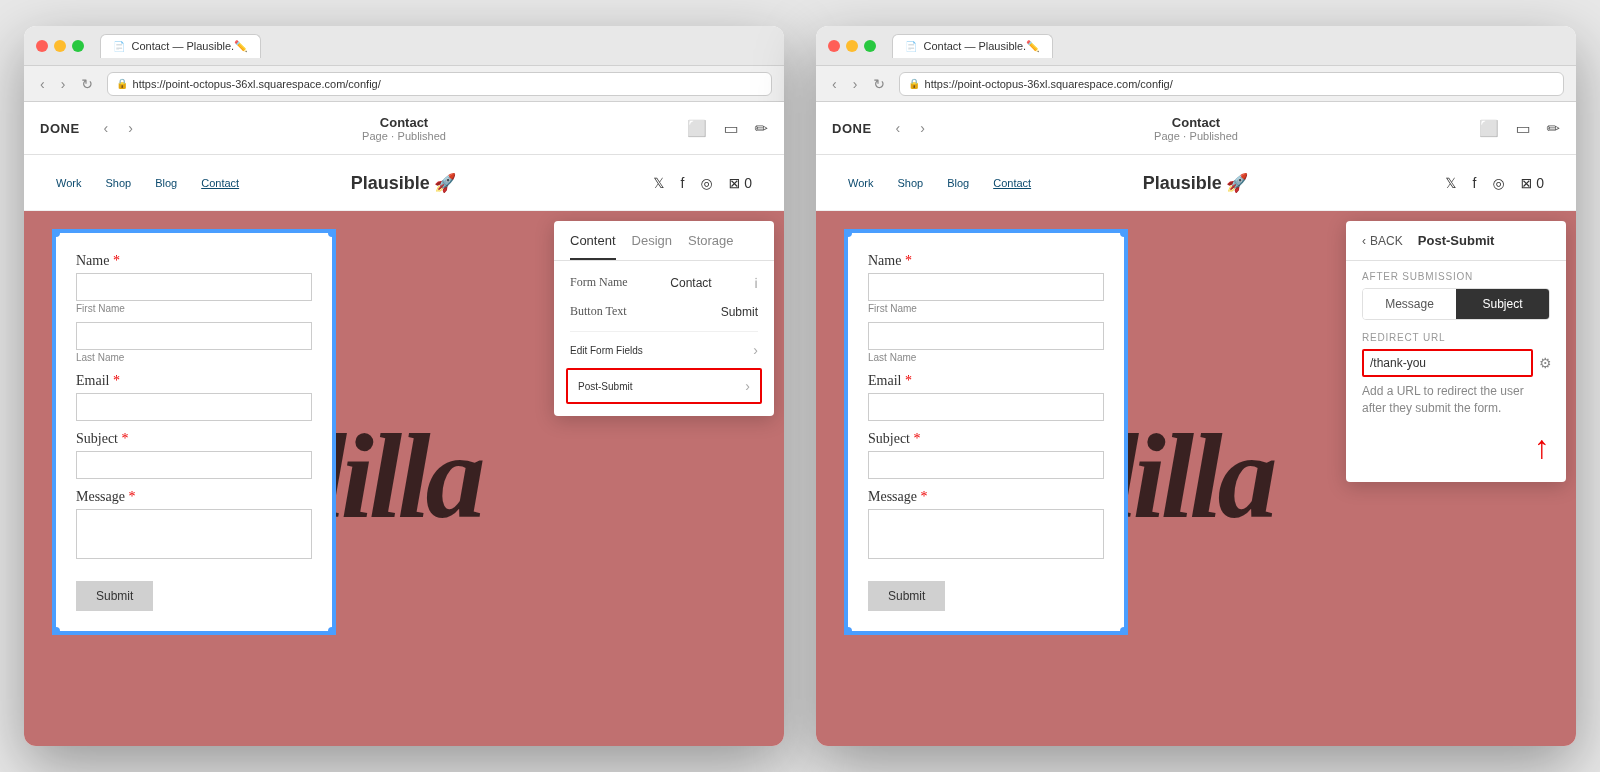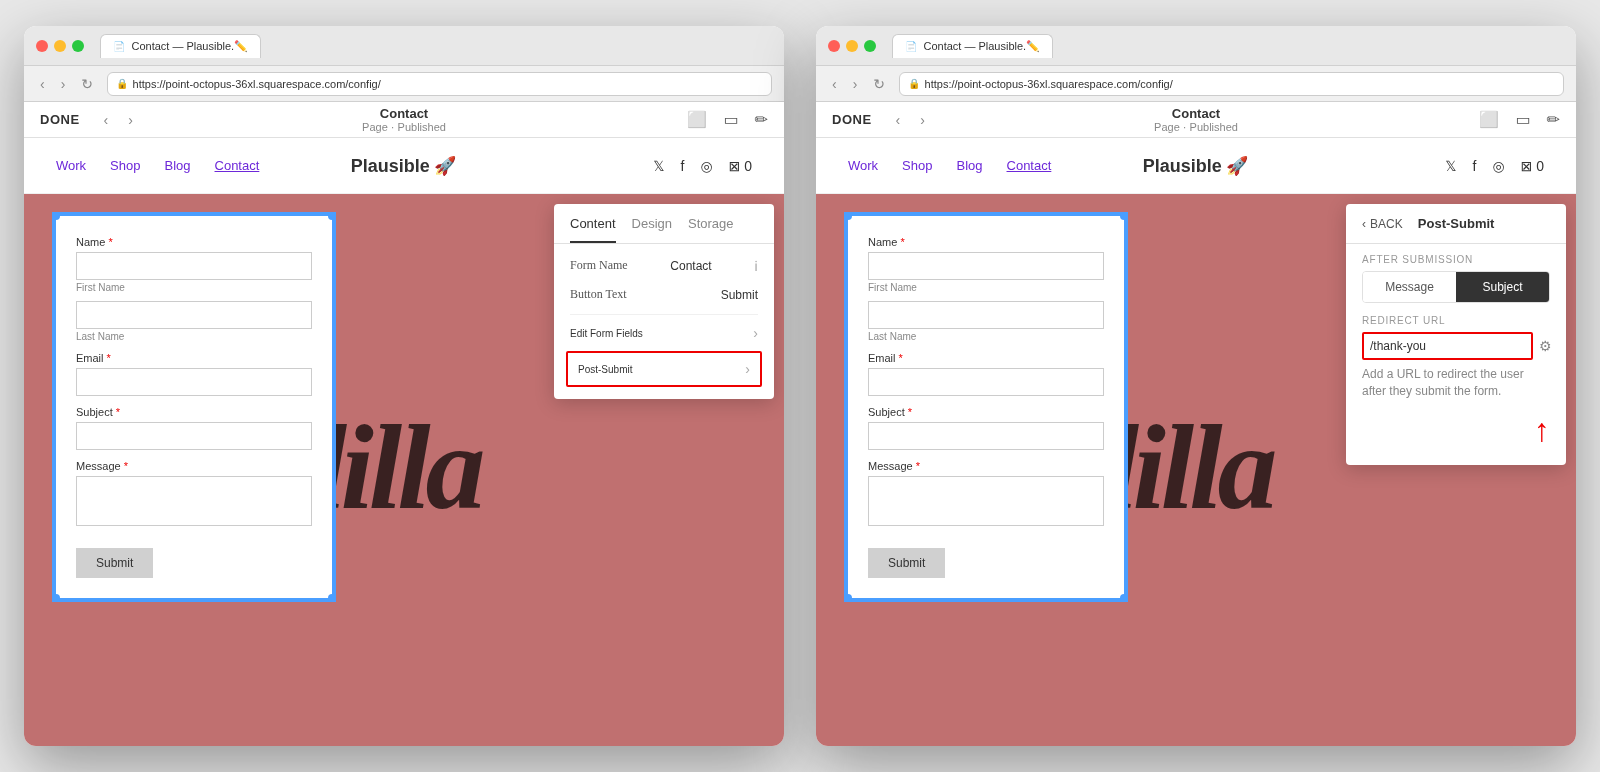--- a/index.html
+++ b/index.html
@@ -103,21 +103,21 @@
       padding: 0 8px;
       font-size: 11px;
       color: #333;
       gap: 4px;
     }
     .lock-icon { color: #888; font-size: 10px; }
 
     
     .cms-toolbar {
       background: #fff;
-      height: 36px;
+      height: 53px;
       display: flex;
       align-items: center;
       padding: 0 16px;
       border-bottom: 1px solid #e0e0e0;
       flex-shrink: 0;
       position: relative;
     }
     .done-btn {
       font-size: 13px;
       font-weight: 600;
@@ -175,22 +175,22 @@
       padding: 0 32px;
       border-bottom: 1px solid #f0f0f0;
       position: relative;
     }
     .site-nav-left {
       display: flex;
       gap: 24px;
       align-items: center;
     }
     .site-nav-item {
-      font-size: 13px;
-      color: #6d28d9;
+      font-size: 11px;
+      color: #0c4a6e;
       cursor: pointer;
     }
     .site-nav-item.active {
       text-decoration: underline;
     }
     .site-logo {
       position: absolute;
       left: 50%;
       transform: translateX(-50%);
       font-size: 18px;
@@ -239,23 +239,24 @@
       background: #fff;
       padding: 20px;
       z-index: 2;
       border: 2px solid #4a9eff;
     }
     .form-container.selected {
       box-shadow: 0 0 0 2px #4a9eff;
     }
 
     .form-field-label {
-      font-size: 11px;
+      font-size: 14px;
       color: #333;
       margin-bottom: 4px;
+      font-family: Liberation Serif, serif;
     }
     .form-field-label span.required { color: #e00; }
 
     .form-row {
       display: flex;
       gap: 8px;
       margin-bottom: 10px;
       flex-direction: column;
     }
     .form-field {

